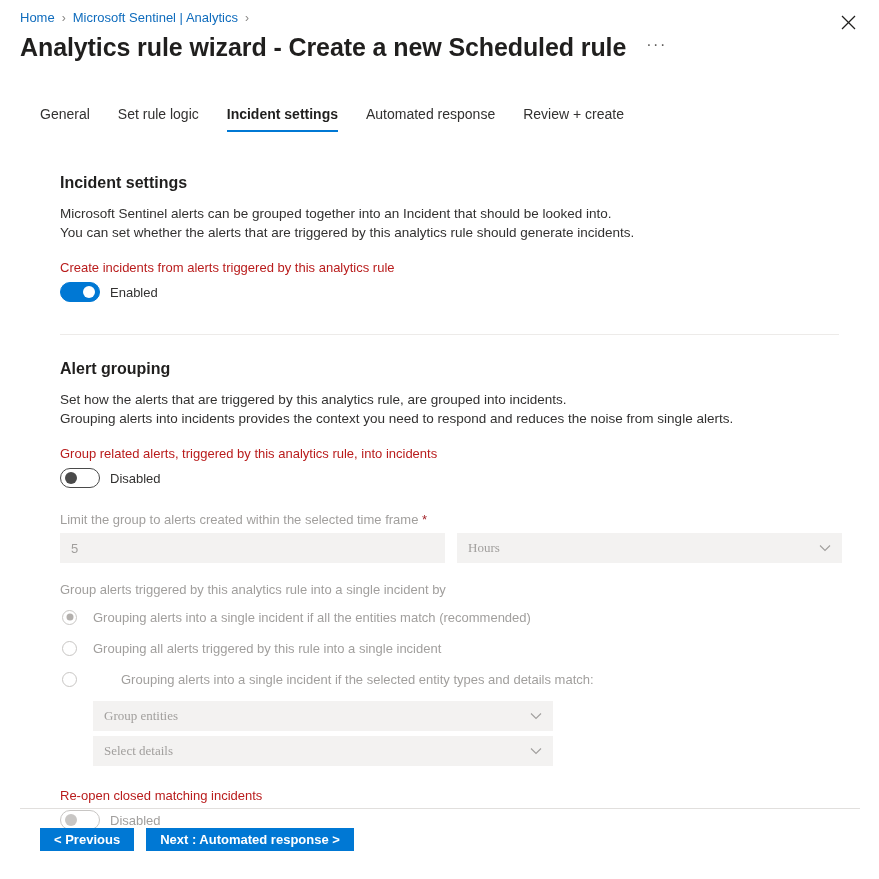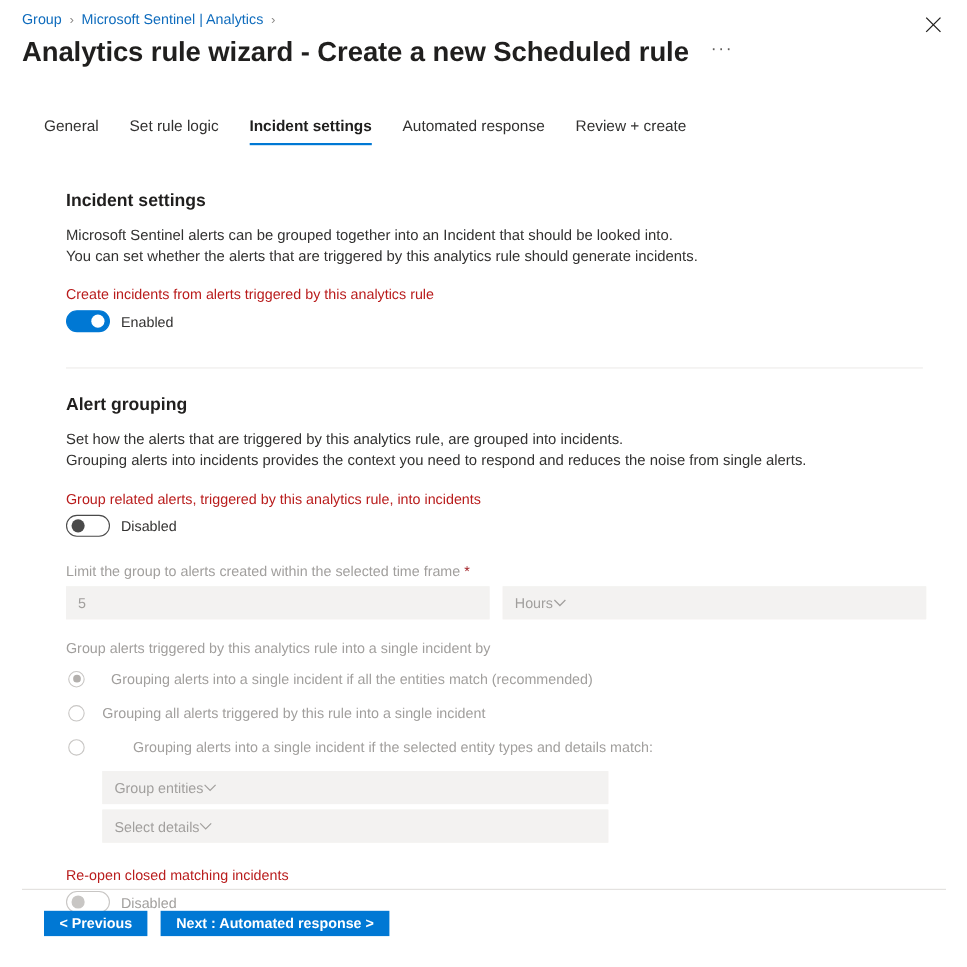--- a/index.html
+++ b/index.html
@@ -167,21 +167,21 @@
     height: 30px;
     background: #f3f2f1;
     border: 1px solid #f3f2f1;
     font-size: 13px;
     color: #a19f9d;
     display: flex;
     align-items: center;
     padding: 0 10px;
     font-family: "Liberation Sans", sans-serif;
   }
-  .sel-input { justify-content: flex-start; }
+  .sel-input { justify-content: space-between; font-family: Liberation Serif, serif; }
   .chev {
     color: #a19f9d;
     display: flex;
     align-items: center;
   }
 
   
   .radio-row {
     display: flex;
     align-items: center;
@@ -244,21 +244,21 @@
     align-items: center;
     justify-content: center;
   }
 </style>
 </head>
 <body>
 
 <div class="page">
 
   <div class="breadcrumb">
-    <span class="crumb-link">Group</span>
+    <span class="crumb-link">Home</span>
     <span class="crumb-sep">›</span>
     <span class="crumb-link">Microsoft Sentinel | Analytics</span>
     <span class="crumb-sep">›</span>
   </div>
 
   <div class="title-row">
     <div class="page-title">Analytics rule wizard - Create a new Scheduled rule</div>
     <div class="ellipsis-btn">···</div>
   </div>
   <div class="close-btn">
@@ -318,21 +318,21 @@
           <span class="chev">
             <svg width="12" height="8" viewBox="0 0 12 8" aria-hidden="true">
                 <path d="M1 1.5 L6 6.5 L11 1.5" stroke="#a19f9d" stroke-width="1.1" fill="none"></path>
               </svg>
           </span>
         </div>
       </div>
 
       <div class="field-label dim" style="margin-top:19px;">Group alerts triggered by this analytics rule into a single incident by</div>
 
-      <div class="radio-row" style="margin-top:8px;gap:8px;">
+      <div class="radio-row" style="margin-top:8px;">
         <span class="radio checked"></span>
         <span class="radio-label">Grouping alerts into a single incident if all the entities match (recommended)</span>
       </div>
       <div class="radio-row" style="margin-top:7px;">
         <span class="radio"></span>
         <span class="radio-label">Grouping all alerts triggered by this rule into a single incident</span>
       </div>
       <div class="radio-row" style="margin-top:7px;gap:28px;">
         <span class="radio"></span>
         <span class="radio-label">Grouping alerts into a single incident if the selected entity types and details match:</span>

